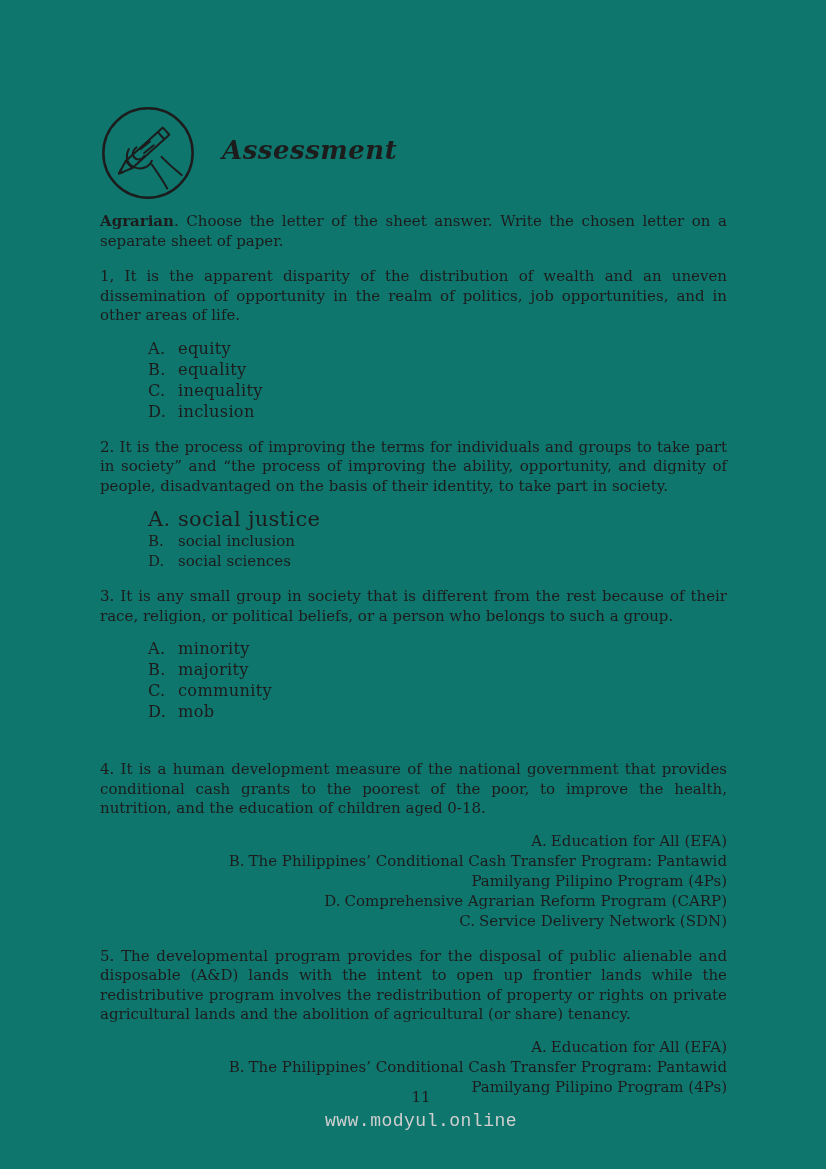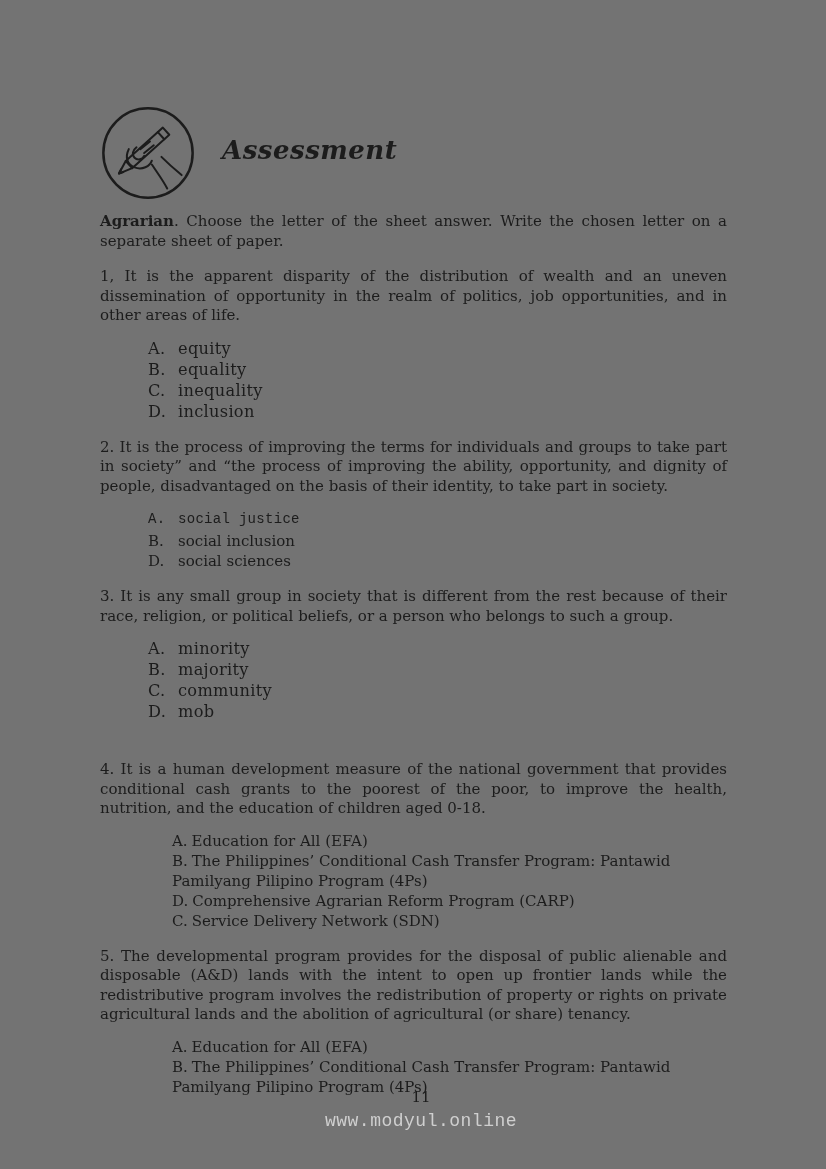--- a/index.html
+++ b/index.html
@@ -1,20 +1,20 @@
 <!DOCTYPE html>
 <html><head>
 <meta charset="utf-8">
 <style>
   html, body { margin: 0; padding: 0; background: #ffffff; }
   .page {
     position: relative;
     width: 826px;
     height: 1169px;
-    background: #737373;
+    background: #0f766e;
     box-sizing: border-box;
     padding: 105px 99px 0 100px;
     font-family: "DejaVu Serif", "Liberation Serif", serif;
     color: #1c1c1c;
     overflow: hidden;
   }
   
   .header { display: flex; align-items: center; gap: 26px; height: 96px; }
   .icon-wrap { width: 96px; height: 96px; flex: 0 0 auto; }
   .icon-wrap svg { width: 100%; height: 100%; display: block; }
@@ -27,27 +27,27 @@
   }
   
   p { margin: 0; font-size: 15px; line-height: 19.5px; }
   .direction { margin-top: 11px; text-align: justify; }
   .direction b { font-weight: bold; }
   .question { margin-top: 16px; }
   .question.extra-gap { margin-top: 38px; }
   .q-text { text-align: justify; }
   .options { margin-top: 12px; }
   .options.columns { margin-left: 48px; }
-  .options.inline { margin-left: 72px; }
+  .options.inline { margin-left: 72px; text-align: right; }
   .option { line-height: 20px; }
   .options.columns .opt-letter { display: inline-block; width: 30px; }
   .options.inline .opt-letter { margin-right: 4px; }
   .option.sz-md { font-size: 15px; }
   .option.sz-lg { font-size: 16.2px; line-height: 21px; letter-spacing: 0.3px; }
-  .option.sz-xl { font-size: 14px; line-height: 23px; letter-spacing: 0.3px; font-family: Liberation Mono, monospace; }
+  .option.sz-xl { font-size: 21px; line-height: 23px; letter-spacing: 0.3px; }
   
   .footer { position: absolute; left: 16px; right: 0; top: 1088px; text-align: center; }
   .page-number { font-size: 15px; color: #1c1c1c; }
   .website {
     margin-top: 5px;
     font-family: Liberation Mono, monospace;
     font-size: 18px;
     color: #cfcfcf;
     letter-spacing: 0.5px;
   }

